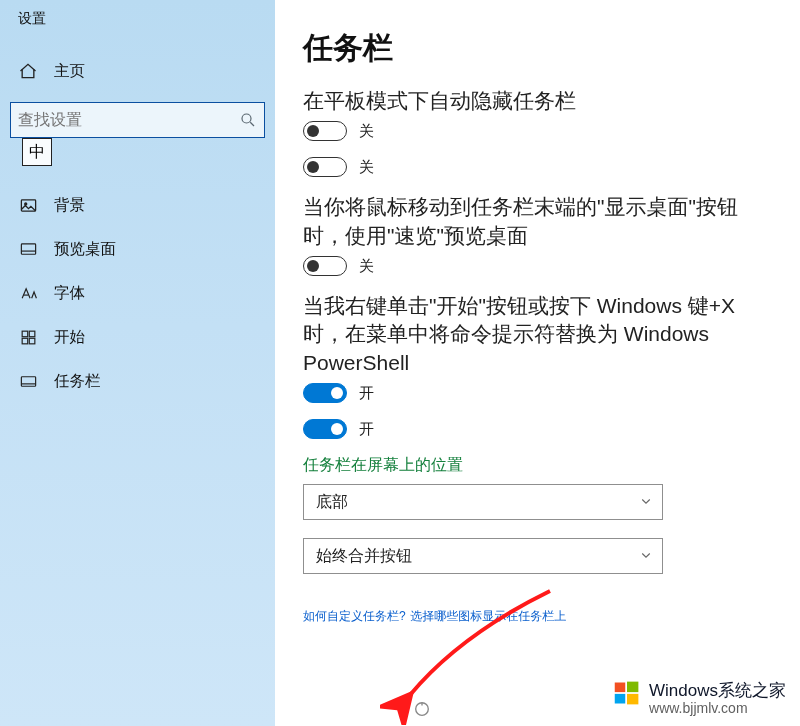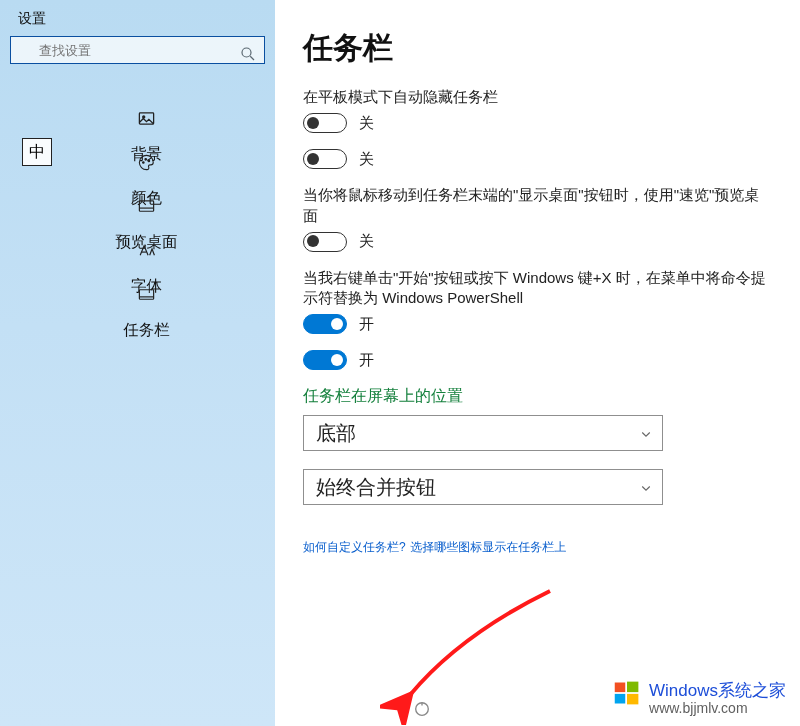--- a/index.html
+++ b/index.html
@@ -50,23 +50,23 @@
     .home-item {
       margin-top: 14px;
       margin-bottom: 10px;
     }
     .search-wrap {
       margin: 0 10px 6px 10px;
       position: relative;
     }
     .search-input {
       width: 100%;
-      height: 28px;
-      padding: 0 34px 0 28px;
-      font-size: 13px;
+      height: 36px;
+      padding: 0 34px 0 7px;
+      font-size: 16px;
       border: 1px solid #0a4fa0;
       background: rgba(244,249,252,0.85);
       color: #7a8790;
       outline: none;
     }
     .search-icon {
       position: absolute;
       right: 8px;
       top: 9px;
       width: 18px;
@@ -91,40 +91,40 @@
       width: 20px;
       height: 20px;
       display: flex;
       align-items: center;
       justify-content: center;
       color: #222;
     }
     .sidebar-group {
       margin-top: 45px;
     }
-    .sidebar-group .nav-item { height: 44px; flex-direction: column; }
+    .sidebar-group .nav-item { height: 44px; }
 
     
     .main {
       flex: 1;
       padding: 28px 28px 0 28px;
       overflow: hidden;
       position: relative;
     }
     .main h1 {
       font-size: 30px;
       font-weight: 600;
       color: #111;
       margin-bottom: 18px;
     }
     .setting-row {
       margin-bottom: 16px;
     }
     .setting-row .desc {
-      font-size: 15px;
+      font-size: 21px;
       color: #222;
       line-height: 1.35;
       margin-bottom: 6px;
       max-width: 470px;
     }
     .toggle-line {
       display: flex;
       align-items: center;
       gap: 12px;
     }
@@ -165,21 +165,21 @@
     }
     .dropdown {
       width: 360px;
       height: 36px;
       border: 1px solid #8f8f8f;
       display: flex;
       align-items: center;
       justify-content: space-between;
       padding: 0 10px 0 12px;
       margin-bottom: 18px;
-      font-size: 20px;
+      font-size: 16px;
       color: #222;
       background: #fff;
     }
     .chev {
       width: 12px;
       color: #666;
     }
     a.link {
       display: inline-block;
       font-size: 12px;
@@ -216,38 +216,47 @@
       align-items: flex-start;
       gap: 8px;
       z-index: 10;
     }
     .brand-logo {
       width: 28px;
       height: 28px;
     }
     .brand-text .line1 {
       font-size: 17px;
-      color: #1d4ed8;
+      color: #0f172a;
     }
     .brand-text .line2 {
       font-size: 14px;
       color: #606060;
       margin-top: -2px;
     }
     .spacer14 { height: 14px; }
   </style>
 </head>
 <body>
 
 <div class="app">
 
   <aside class="sidebar">
     <div class="sidebar-inner">
       <div class="settings-label">设置</div>
 
+      <div class="nav-item home-item">
+        <span class="nav-icon">
+          <svg viewBox="0 0 24 24" width="20" height="20" fill="none" stroke="currentColor" stroke-width="1.6">
+              <path d="M3 12 12 4l9 8"></path>
+              <path d="M5 10v10h14V10"></path>
+            </svg>
+        </span>
+        <span>主页</span>
+      </div>
 
       <div class="search-wrap">
         <input class="search-input" placeholder="查找设置" style="">
         <span class="search-icon">
           <svg viewBox="0 0 24 24" width="18" height="18" fill="none" stroke="currentColor" stroke-width="1.6">
               <circle cx="10" cy="10" r="6"></circle>
               <path d="m20 20-5-5"></path>
             </svg>
         </span>
       </div>
@@ -259,31 +268,20 @@
           <span class="nav-icon">
             <svg viewBox="0 0 24 24" width="19" height="19" fill="none" stroke="currentColor" stroke-width="1.6">
                 <rect x="3" y="5" width="18" height="14" rx="1"></rect>
                 <circle cx="8.5" cy="10" r="1.3" fill="currentColor"></circle>
                 <path d="m3 17 5-5 4 4 3-3 6 6"></path>
               </svg>
           </span>
           <span>背景</span>
         </div>
 
-        <div class="nav-item">
-          <span class="nav-icon">
-            <svg viewBox="0 0 24 24" width="19" height="19" fill="none" stroke="currentColor" stroke-width="1.4">
-                <path d="M12 3a9 9 0 1 0 0 18h1c1 0 2-1 2-2s-.5-1.5-.5-2.5 1-1.5 2-1.5h1c1.5 0 3-1 3-3C20.5 6.5 17 3 12 3Z"></path>
-                <circle cx="8" cy="12" r="1" fill="currentColor"></circle>
-                <circle cx="11" cy="8" r="1" fill="currentColor"></circle>
-                <circle cx="15" cy="10" r="1" fill="currentColor"></circle>
-              </svg>
-          </span>
-          <span>颜色</span>
-        </div>
 
         <div class="nav-item">
           <span class="nav-icon">
             <svg viewBox="0 0 24 24" width="19" height="19" fill="none" stroke="currentColor" stroke-width="1.5">
                 <rect x="3" y="5" width="18" height="13" rx="1"></rect>
                 <path d="M3 14h18"></path>
               </svg>
           </span>
           <span>预览桌面</span>
         </div>
@@ -293,20 +291,31 @@
           <span class="nav-icon">
             <svg viewBox="0 0 24 24" width="19" height="19" fill="none" stroke="currentColor" stroke-width="1.5">
                 <path d="M4 18 9 6l5 12"></path>
                 <path d="M6 14h6"></path>
                 <path d="M16 18 19 10l3 8"></path>
               </svg>
           </span>
           <span>字体</span>
         </div>
 
+        <div class="nav-item">
+          <span class="nav-icon">
+            <svg viewBox="0 0 24 24" width="19" height="19" fill="none" stroke="currentColor" stroke-width="1.5">
+                <rect x="4" y="4" width="7" height="7"></rect>
+                <rect x="13" y="4" width="7" height="7"></rect>
+                <rect x="4" y="13" width="7" height="7"></rect>
+                <rect x="13" y="13" width="7" height="7"></rect>
+              </svg>
+          </span>
+          <span>开始</span>
+        </div>
 
         <div class="nav-item">
           <span class="nav-icon">
             <svg viewBox="0 0 24 24" width="19" height="19" fill="none" stroke="currentColor" stroke-width="1.5">
                 <rect x="3" y="6" width="18" height="12" rx="1"></rect>
                 <path d="M3 15h18"></path>
               </svg>
           </span>
           <span>任务栏</span>
         </div>

